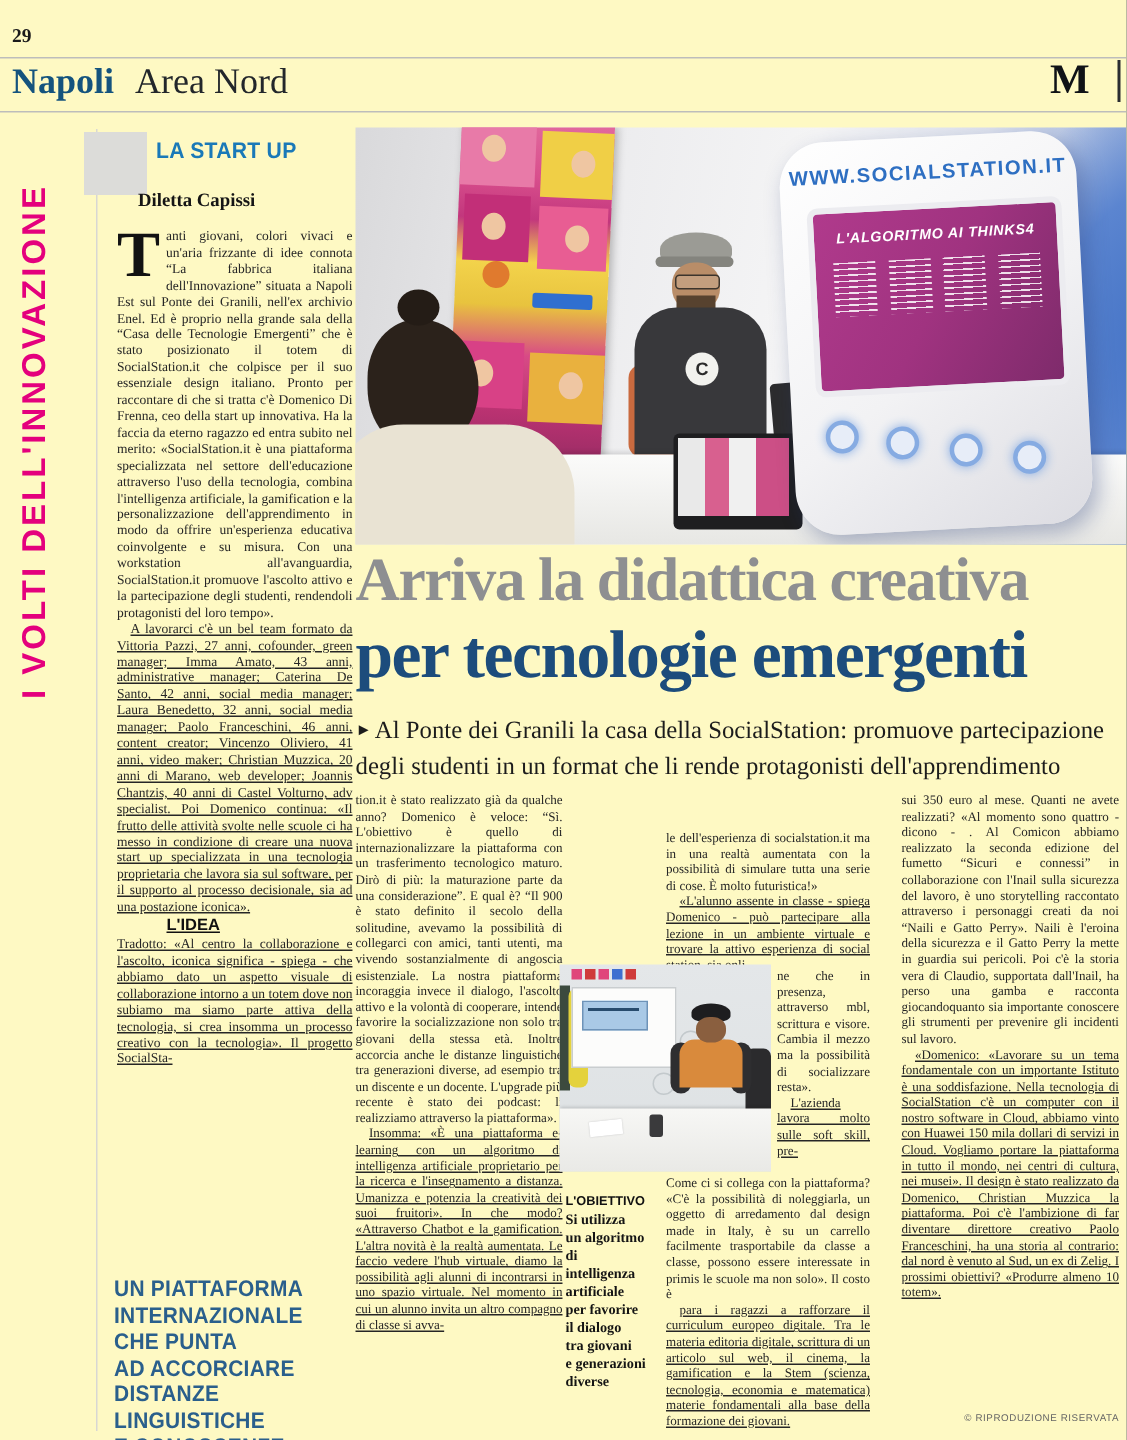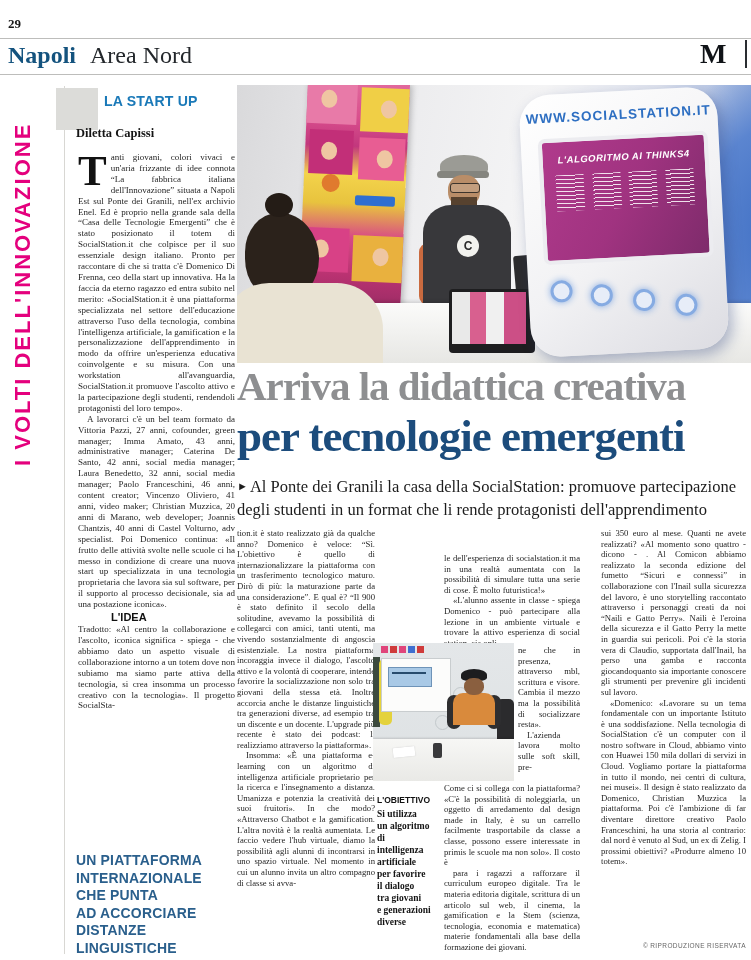--- a/index.html
+++ b/index.html
@@ -1,38 +1,38 @@
 <!DOCTYPE html>
 <html><head>
 <meta charset="utf-8">
 <style>
   html,body{margin:0;padding:0;background:#888;}
-  .page{position:relative;width:751px;height:960px;background:#ffffff;overflow:hidden;
+  .page{position:relative;width:751px;height:960px;background:#fef9c3;overflow:hidden;
         font-family:"Liberation Serif","DejaVu Serif",serif;color:#262626;}
   .abs{position:absolute;}
   
   .page-num{left:8px;top:16px;font:700 13px "Liberation Serif",serif;color:#1a1a1a;}
   .rule{background:#bdbdbb;height:1px;left:0;width:751px;}
   .sec-head{left:8px;top:42px;display:flex;align-items:baseline;gap:14px;}
   .sec-a{font:700 24px "Liberation Serif",serif;color:#14537e;}
   .sec-b{font:500 24px "Liberation Serif",serif;color:#23272b;}
   .m-logo{left:700px;top:38px;font:700 28px "Liberation Serif",serif;color:#101317;}
   .m-rule{left:745px;top:40px;width:2px;height:28px;background:#2a2d31;}
   
   .vert-label{left:10px;top:88px;height:378px;writing-mode:vertical-rl;transform:rotate(180deg);
       font:700 22px "Liberation Sans",sans-serif;color:#e4007d;letter-spacing:2px;white-space:nowrap;}
   .rail-rule{left:64px;top:86px;width:1px;height:868px;background:#d8d7d3;}
   .gray-box{left:56px;top:88px;width:42px;height:42px;background:#dcdcd9;}
   .kicker{left:104px;top:92px;font:700 15px "Liberation Sans",sans-serif;color:#1a79b8;
       transform:scaleX(.94);transform-origin:left top;letter-spacing:.2px;white-space:nowrap;}
-  .byline{left:76px;top:126px;font:700 12.5px "Liberation Serif",serif;color:#151515;text-align:center;}
+  .byline{left:92px;top:126px;font:700 12.5px "Liberation Serif",serif;color:#151515;text-align:center;}
   
   .body-text{font:8.7px/10.6px "Liberation Serif","DejaVu Serif",serif;text-align:justify;color:#262626;}
   .body-text p{margin:0;}
-  .body-text p+p{text-indent:9px;}
+  .body-text p+p{text-indent:9px;text-decoration:underline;}
   .col1{left:78px;top:152px;width:157px;font-size:9px;line-height:10.9px;}
   .dropcap{float:left;font:700 43px/36px "Liberation Serif",serif;color:#121212;padding:1px 4px 0 0;}
   .mini-head{font:700 11px/14px "Liberation Sans",sans-serif;color:#101010;margin:5px 0 1px;text-indent:0 !important;padding-left:33px;}
   .pullquote{left:76px;top:851px;width:172px;font:700 15px/17.5px "Liberation Sans",sans-serif;
       color:#2a5f8c;white-space:pre-line;transform:scaleX(.93);transform-origin:left top;letter-spacing:.2px;}
   
   .headline{left:237px;top:362px;width:514px;font-family:"Liberation Serif",serif;font-weight:700;}
   .hl1{font-size:41px;line-height:48px;letter-spacing:-1px;color:#8e8f91;white-space:nowrap;}
   .hl2{font-size:45px;line-height:52px;letter-spacing:-1px;color:#1c4c7c;white-space:nowrap;}
   .standfirst{left:237px;top:476px;width:512px;font:400 16.5px/21px "Liberation Serif",serif;color:#1c1c1c;}

